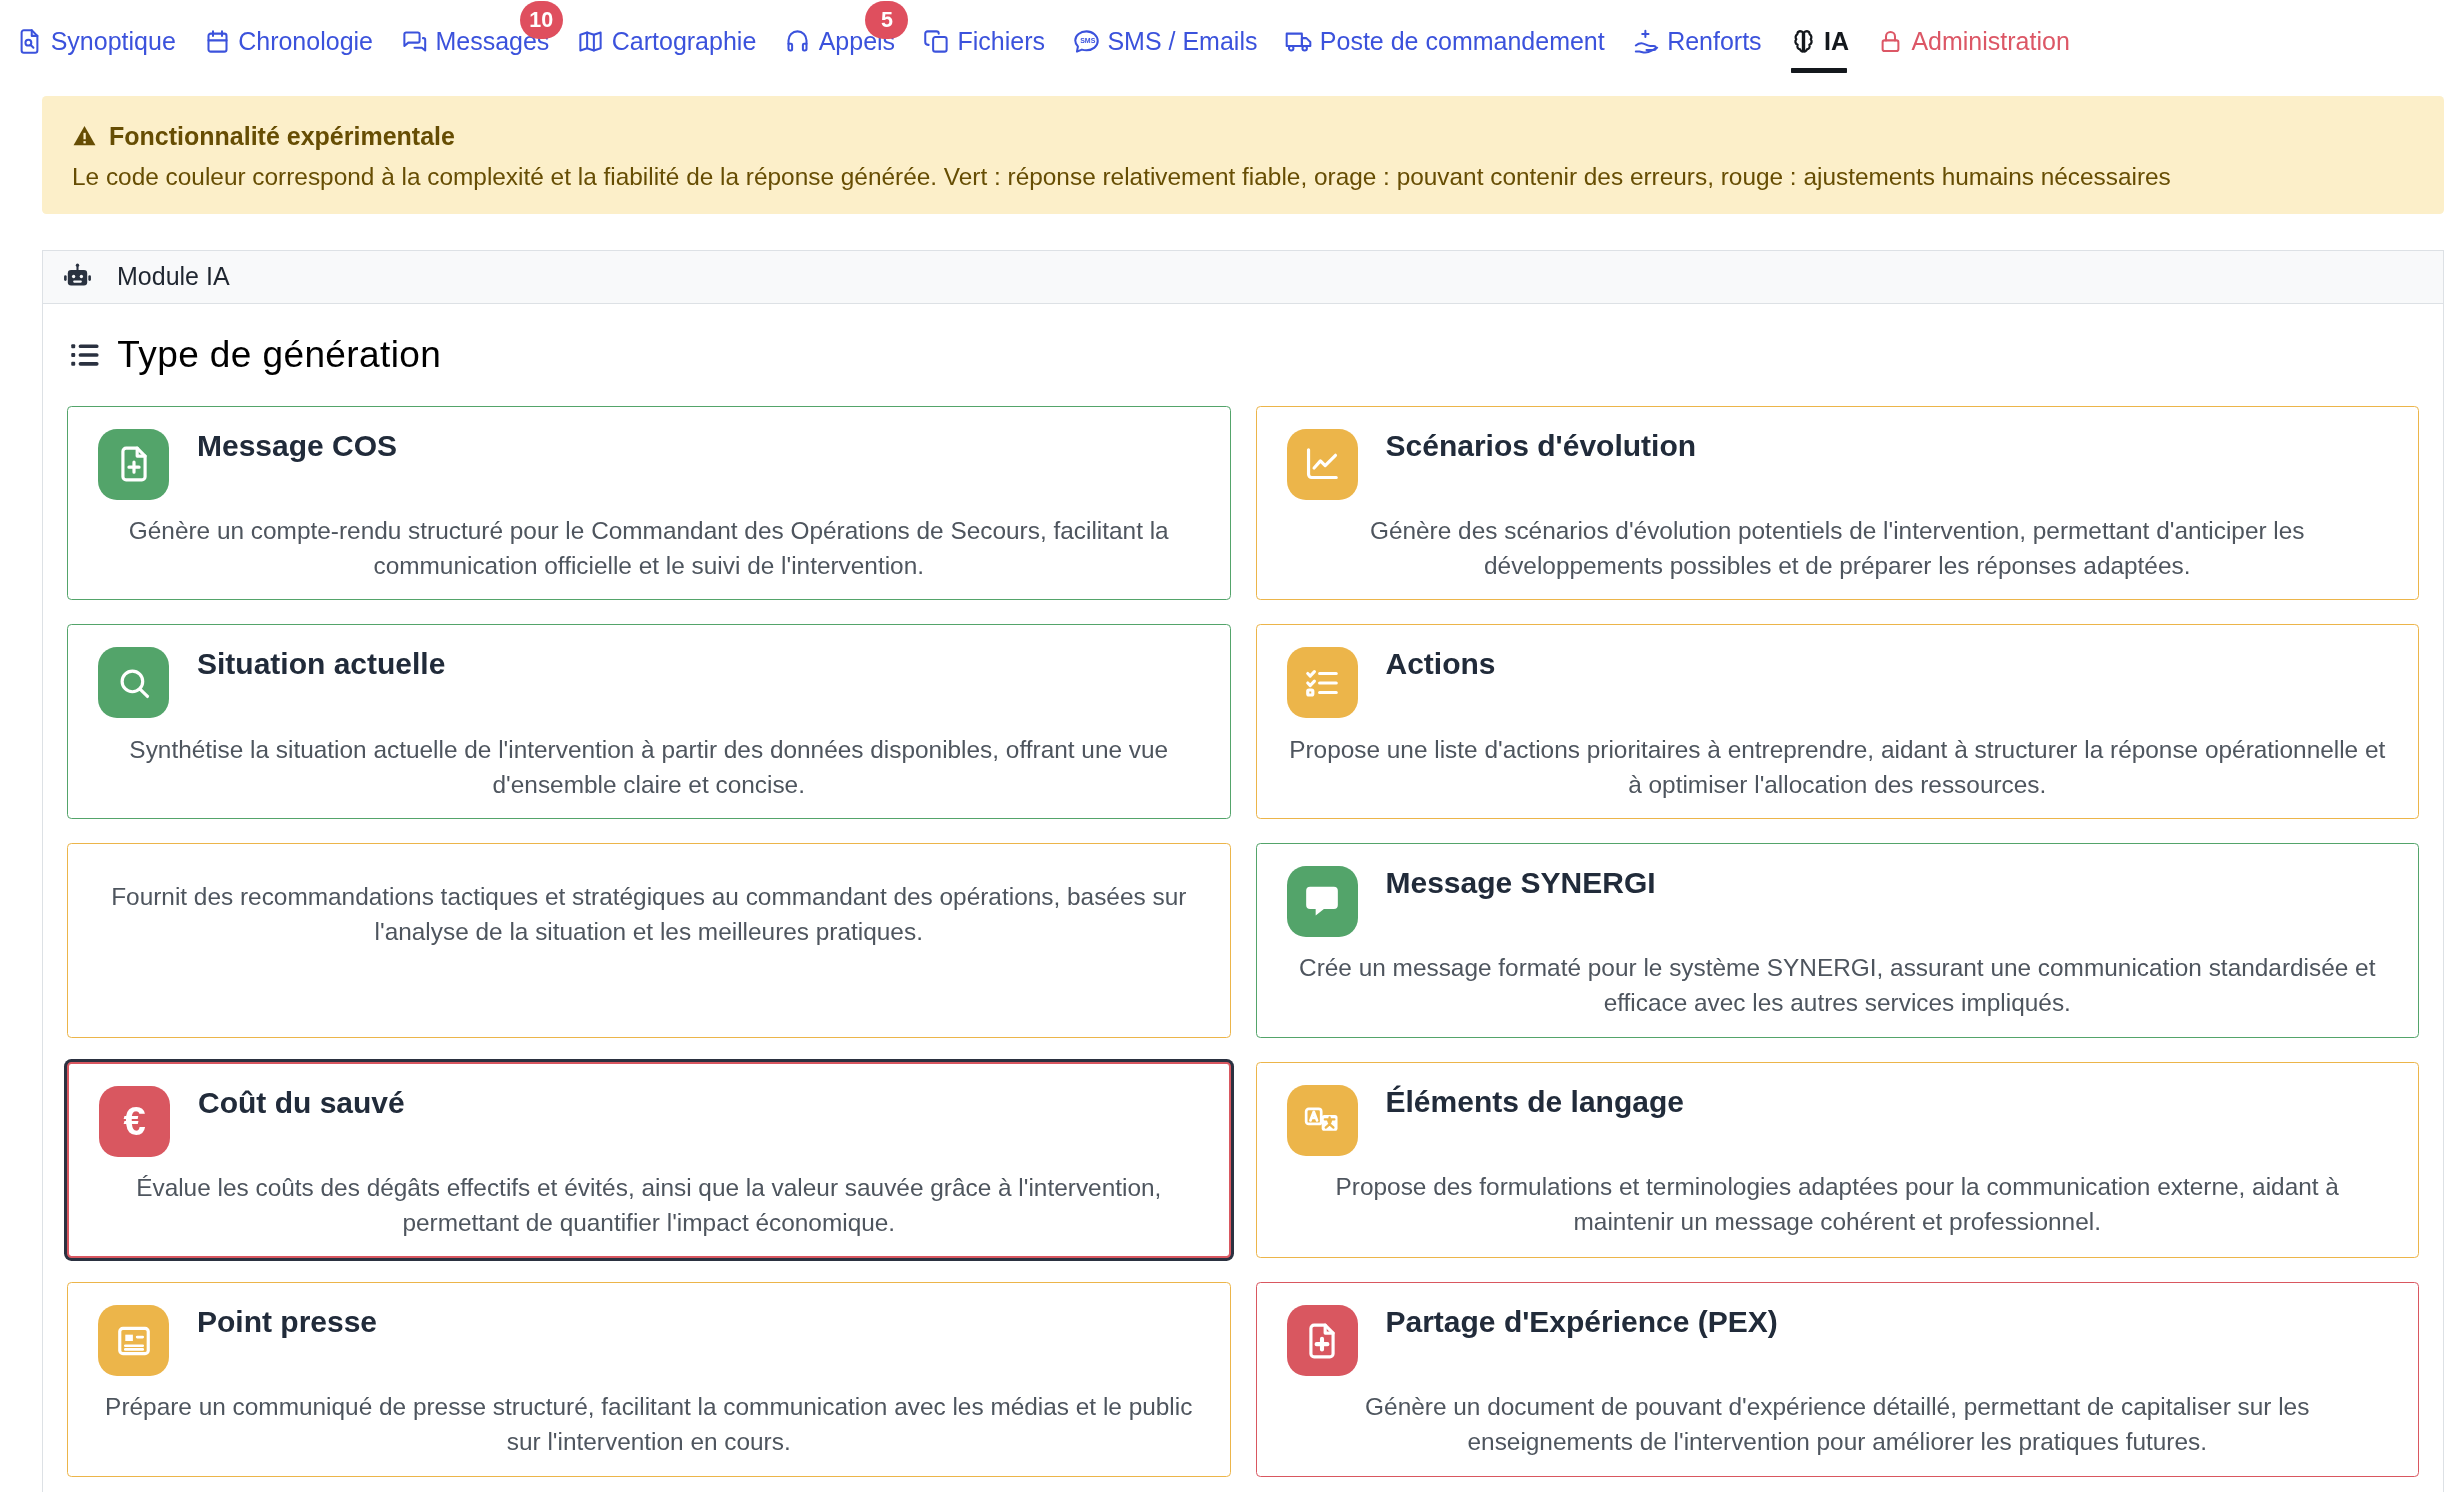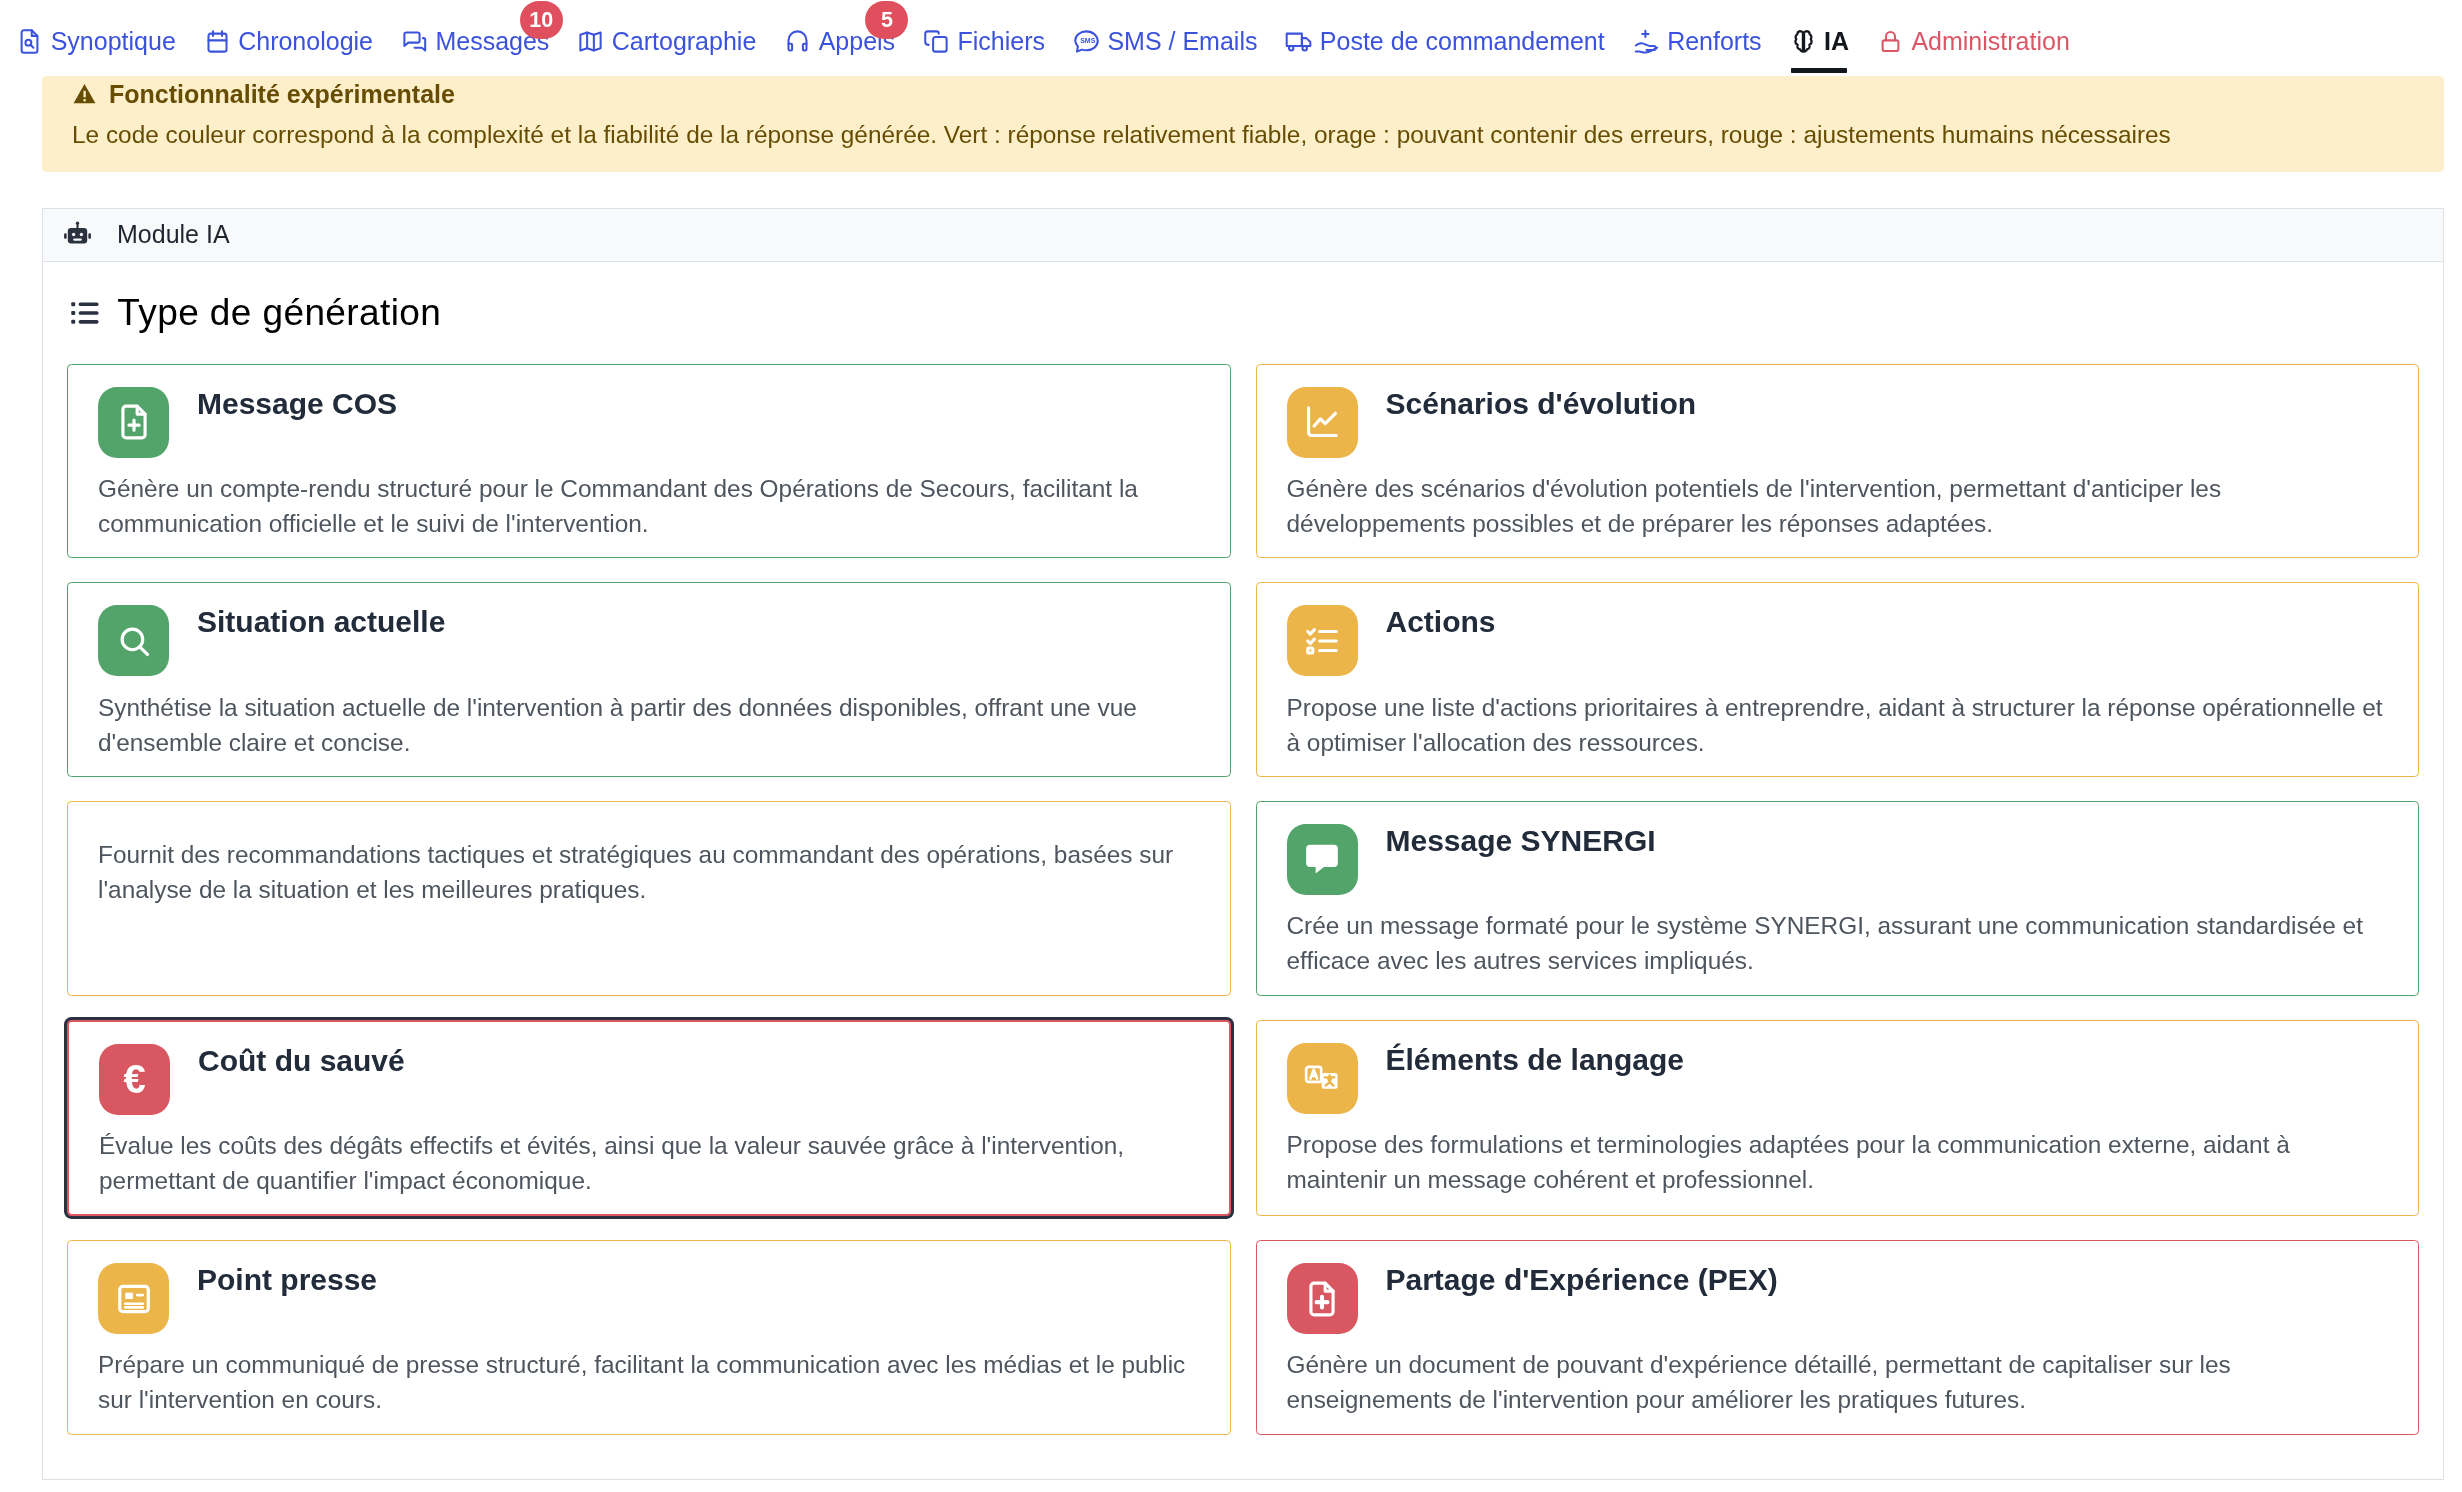--- a/index.html
+++ b/index.html
@@ -43,22 +43,22 @@
   .nav-icon{display:inline-flex;}
   .nav-icon svg{width:27px;height:27px;}
   .nav-badge{
     position:absolute;top:-24px;right:-13.3px;
     min-width:43px;height:38px;padding:0 9px;border-radius:22px;
     background:var(--badge-red);color:#fff;font-size:21.5px;font-weight:700;
     display:flex;align-items:center;justify-content:center;
   }
   
   .banner{
-    margin:0 18px 0 42px;background:var(--banner-bg);color:var(--banner-text);
-    border-radius:4.4px;padding:2px 30px 19px 30px;
+    margin:20px 18px 0 42px;background:var(--banner-bg);color:var(--banner-text);
+    border-radius:4.4px;padding:24px 30px 19px 30px;
   }
   .banner-title-row{display:flex;align-items:center;gap:12px;}
   .banner-icon svg{width:25px;height:25px;display:block;}
   .banner-title{font-size:25px;font-weight:700;line-height:33px;}
   .banner-line{font-size:24.4px;line-height:36px;margin-top:6px;}
   .banner-line.first{margin-top:10.4px;}
   
   .panel{
     margin:36px 18px 0 42px;border:1.5px solid var(--panel-border);
     background:#fff;
@@ -93,21 +93,21 @@
     width:71px;height:71px;border-radius:19px;flex:0 0 auto;
     display:flex;align-items:center;justify-content:center;color:#fff;
   }
   .card-icon.green{background:var(--green);}
   .card-icon.amber{background:var(--amber);}
   .card-icon.red{background:var(--red);}
   .card-icon svg{width:38px;height:38px;}
   .card-icon .euro{font-size:40px;font-weight:700;line-height:1;}
   .card-title{margin:0;font-size:30px;font-weight:700;color:var(--title-dark);}
   .card-desc{
-    margin:13.3px 0 0 0;font-size:24.4px;line-height:35px;color:var(--desc-gray);
+    margin:13.3px 0 0 0;font-size:24.4px;line-height:35px;color:var(--desc-gray);text-align:center;
   }
 </style>
 </head>
 <body>
 
 <nav class="topnav" id="topnav">
     <a class="nav-item">
       <span class="nav-icon">
         <svg viewBox="0 0 24 24" fill="none" stroke="currentColor" stroke-width="1.8" stroke-linecap="round" stroke-linejoin="round">
           <path d="M14 2H7a2 2 0 0 0-2 2v16a2 2 0 0 0 2 2h10a2 2 0 0 0 2-2V7z"></path>

